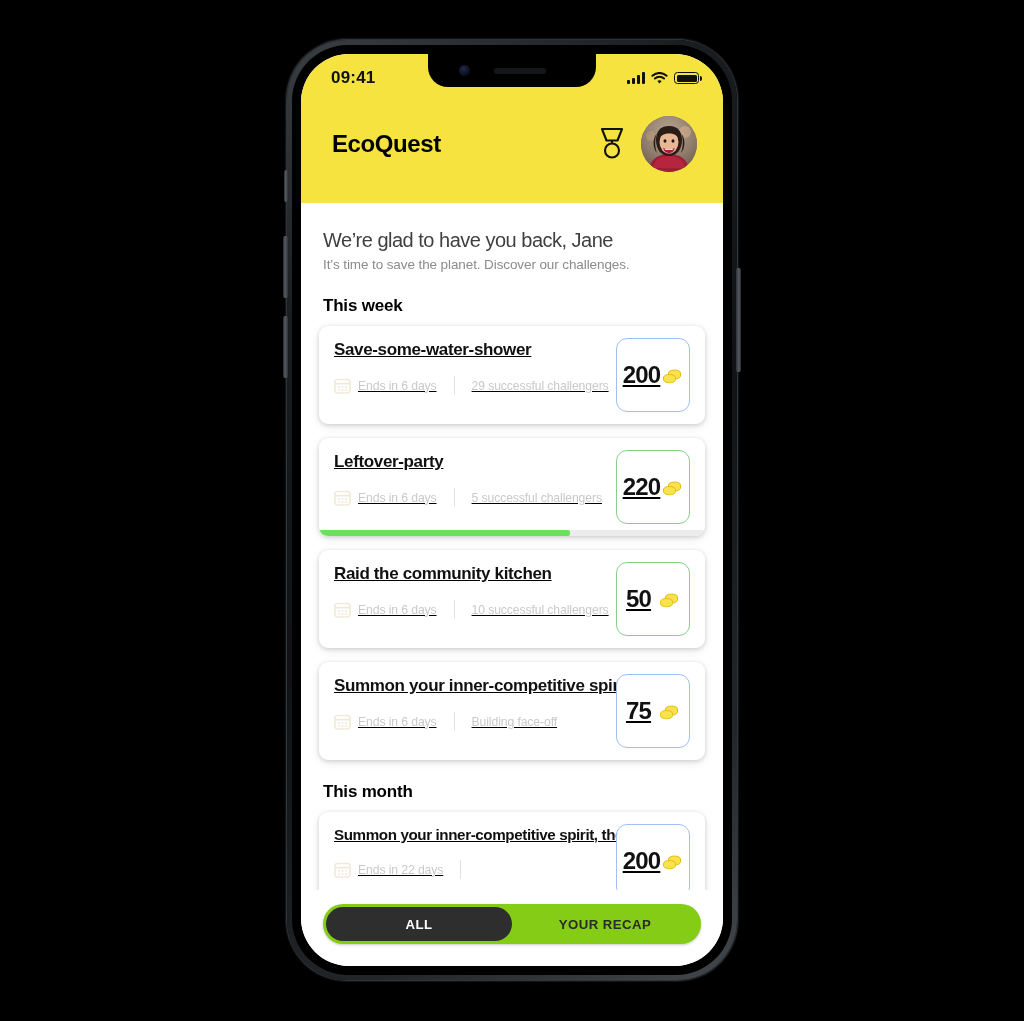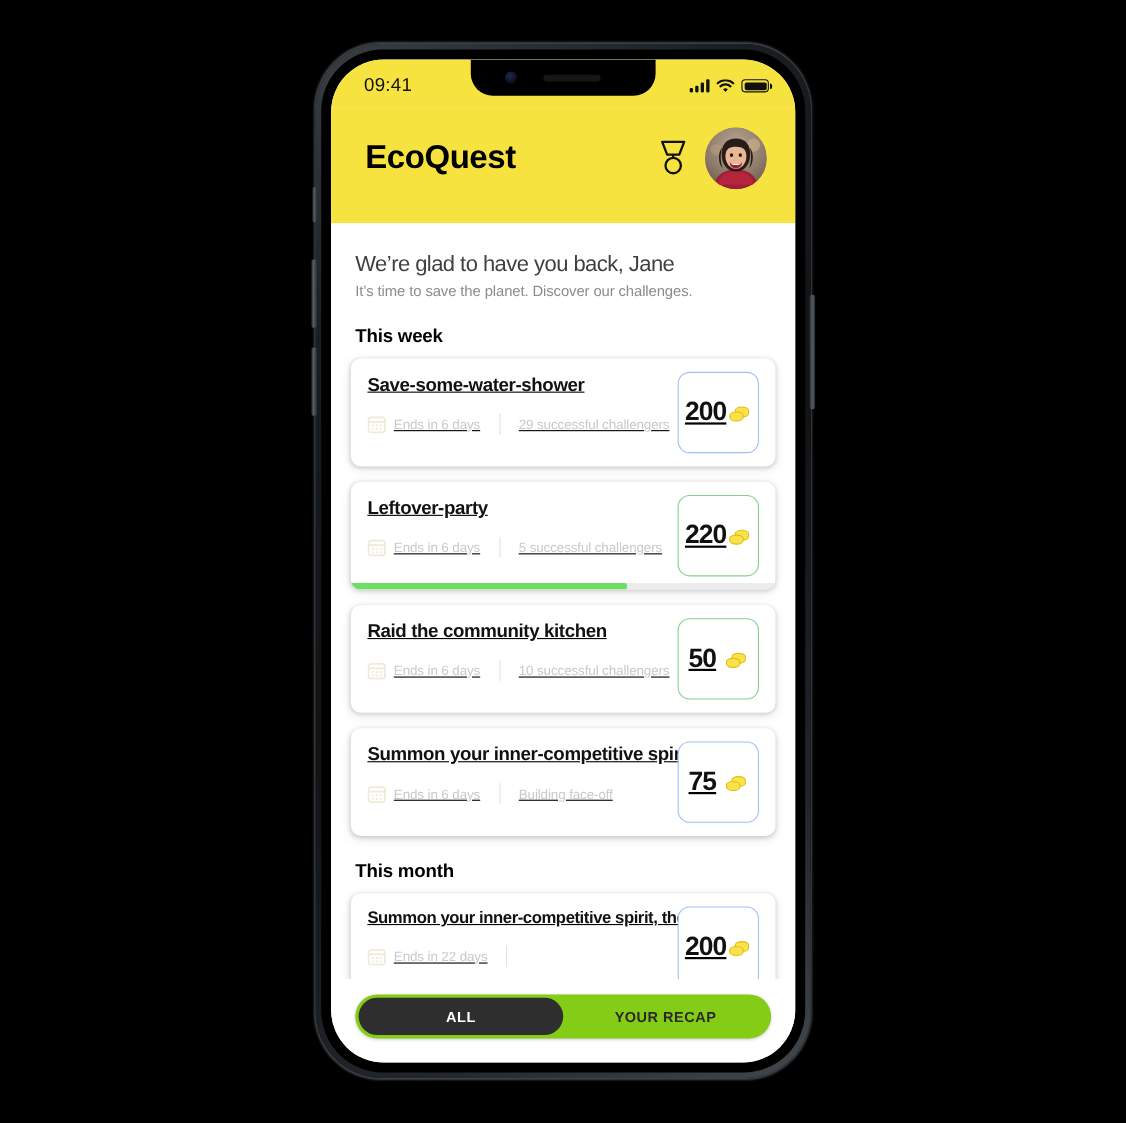--- a/index.html
+++ b/index.html
@@ -101,21 +101,21 @@
     display: flex;
     align-items: center;
     justify-content: space-between;
     padding: 0 24px 0 30px;
     flex: none;
     position: relative;
     z-index: 30;
   }
   .status-time {
     font-size: 17px;
-    font-weight: normal;
+    font-weight: bold;
     color: #111;
     letter-spacing: .2px;
     margin-top: 4px;
   }
   .status-icons {
     display: flex;
     align-items: center;
     gap: 6px;
     margin-top: 4px;
   }
@@ -146,21 +146,21 @@
   .appbar {
     background: #f7e33f;
     height: 105px;
     display: flex;
     align-items: center;
     justify-content: space-between;
     padding: 0 26px 14px 31px;
     flex: none;
   }
   .brand {
-    font-size: 30px;
+    font-size: 24px;
     font-weight: bold;
     color: #000;
     letter-spacing: -.4px;
   }
   .appbar-right { display: flex; align-items: center; gap: 14px; }
   .medal-icon { width: 30px; height: 36px; display: block; }
   .avatar {
     width: 56px; height: 56px;
     border-radius: 50%;
     overflow: hidden;

